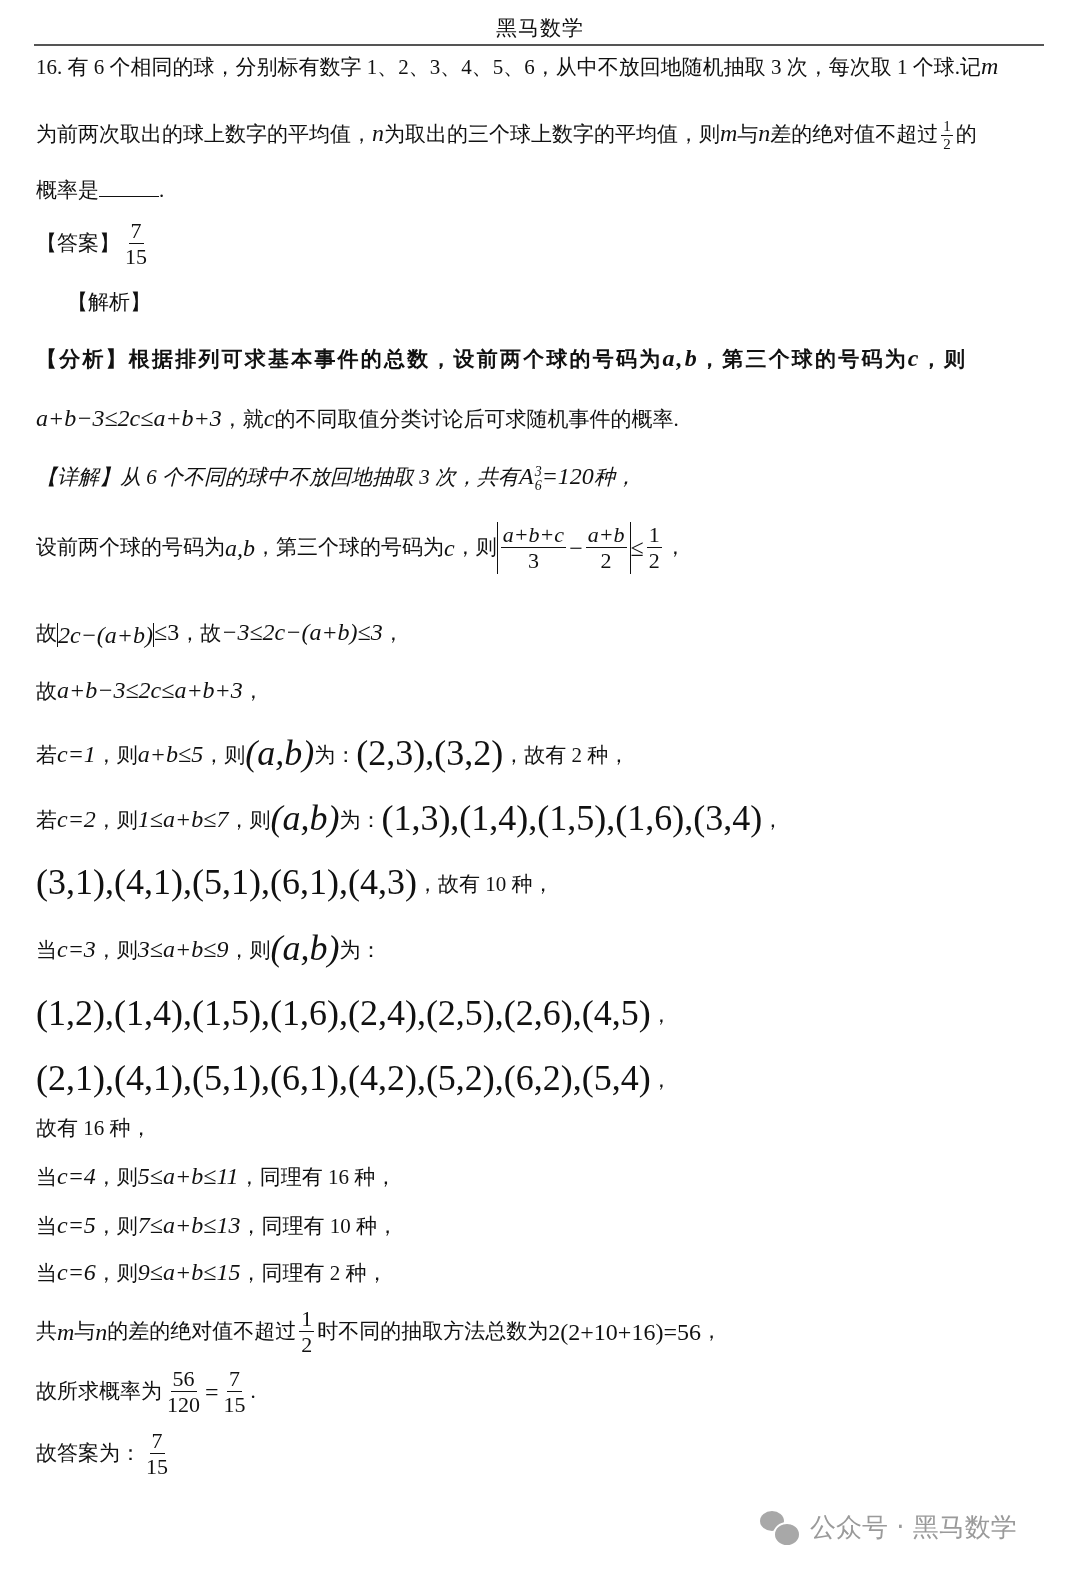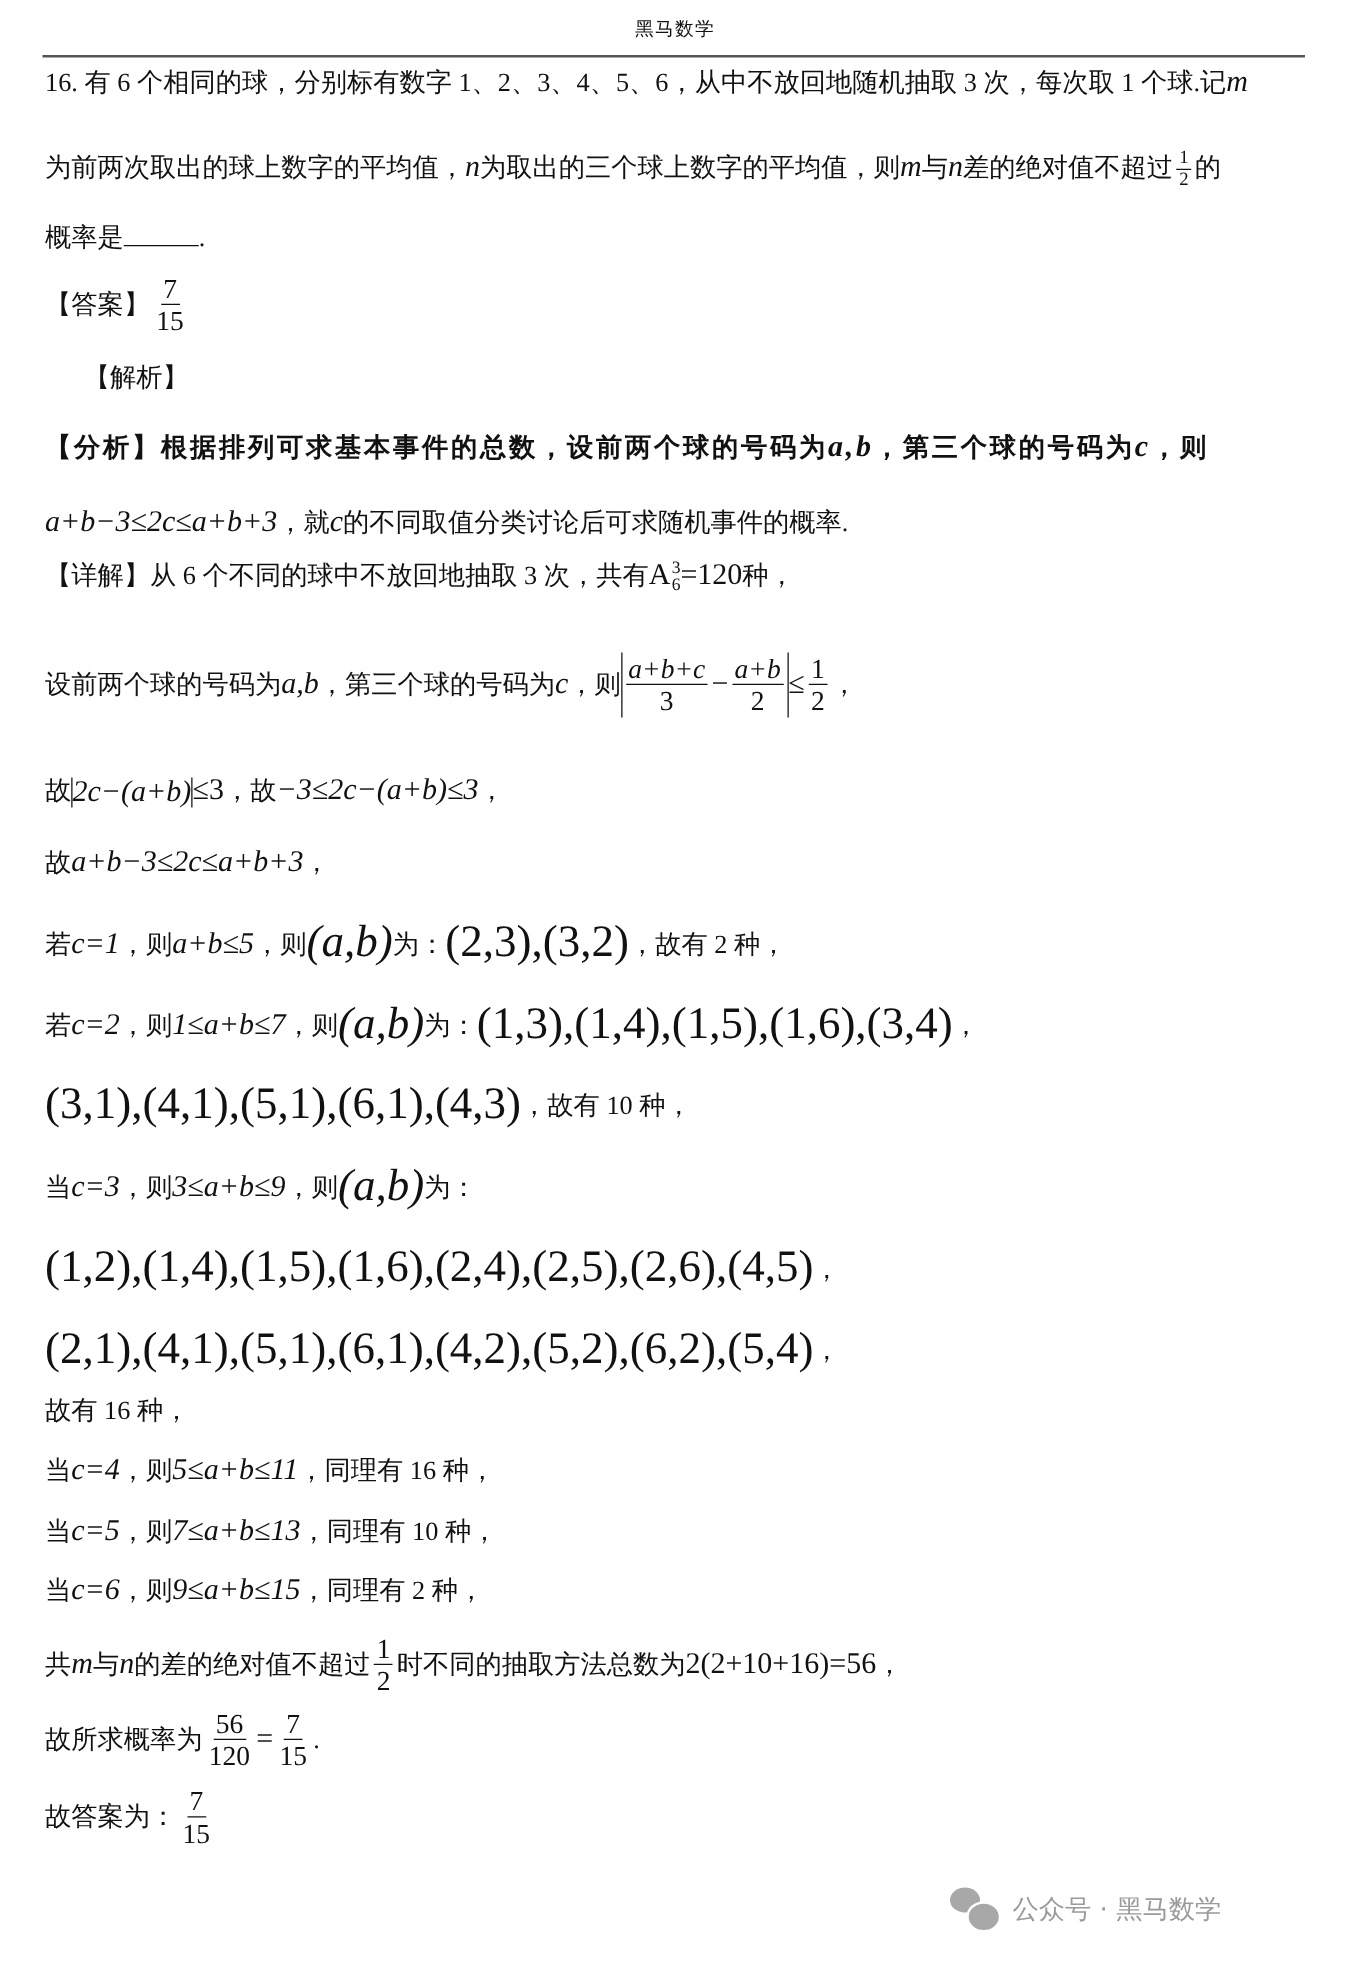--- a/index.html
+++ b/index.html
@@ -1,33 +1,33 @@
 <!DOCTYPE html>
 <html><head>
 <meta charset="utf-8">
 <style>
   html, body { margin: 0; padding: 0; background: #ffffff; }
   body { width: 1080px; height: 1577px; position: relative; overflow: hidden;
          font-family: "Liberation Serif", "DejaVu Serif", serif; color: #111; }
   .header-title { position: absolute; top: 14px; left: 0; width: 1080px; text-align: center;
-                  font-size: 15px; letter-spacing: 1px; }
+                  font-size: 21px; letter-spacing: 1px; }
   .header-rule { position: absolute; top: 44px; left: 34px; width: 1010px; height: 2px; background: #555; }
   .line { position: absolute; left: 36px; font-size: 21px; white-space: nowrap; line-height: 1; }
   .m { font-style: italic; font-size: 24px; }
   .mn { font-size: 24px; }
   .frac { display: inline-flex; flex-direction: column; align-items: center; vertical-align: middle; margin: 0 3px; }
   .frac .num, .frac .den { font-size: 22px; padding: 0 2px; line-height: 1.15; }
   .frac .num { border-bottom: 1.5px solid #111; }
   .frac.small .num, .frac.small .den { font-size: 15px; }
   .abs { display: inline-block; border-left: 1.5px solid #111; border-right: 1.5px solid #111; padding: 0 0; vertical-align: middle; }
   .blank { display: inline-block; width: 60px; border-bottom: 1.5px solid #111; height: 18px; vertical-align: baseline; }
   .sup-sub { display: inline-flex; flex-direction: column; vertical-align: middle; font-size: 14px; line-height: 1; margin-left: 1px; }
   .big-paren { font-size: 36px; vertical-align: -3px; }
   .footer { position: absolute; left: 760px; top: 1510px; display: flex; align-items: center; color: #9a9a9a;
-            font-family: "DejaVu Sans", sans-serif; font-size: 21px; }
+            font-family: "DejaVu Sans", sans-serif; font-size: 26px; }
   .wechat { width: 40px; height: 34px; position: relative; margin-right: 10px; }
   .bubble1 { position: absolute; left: 0; top: 0; width: 24px; height: 20px; border-radius: 50%; background: #a8a8a8; }
   .bubble2 { position: absolute; left: 13px; top: 11px; width: 24px; height: 21px; border-radius: 50%; background: #a8a8a8; border: 2px solid #fff; }
 </style>
 </head>
 <body>
 
 <div class="header-title">黑马数学</div>
 <div class="header-rule"></div>
 
@@ -52,21 +52,21 @@
 </div>
 <div class="line" style="top:292px;margin-left:31px;">【解析】</div>
 
 <div class="line" style="top:346px; letter-spacing:2.2px;font-weight:bold;">
   <span>【分析】</span><span>根据排列可求基本事件的总数，设前两个球的号码为</span><span class="m">a,b</span><span>，第三个球的号码为</span><span class="m">c</span><span>，则</span>
 </div>
 <div class="line" style="top:406px;">
   <span class="m">a+b−3≤2c≤a+b+3</span><span>，就</span><span class="m">c</span><span>的不同取值分类讨论后可求随机事件的概率.</span>
 </div>
 
-<div class="line" style="top:448px;">
+<div class="line" style="top:464px;font-style:italic;">
   <span>【详解】</span><span>从 6 个不同的球中不放回地抽取 3 次，共有</span><span class="mn">A</span><span class="sup-sub">
       <span>3</span>
       <span>6</span>
     </span><span class="mn">=120</span><span>种，</span>
 </div>
 
 <div class="line" style="top:522px;">
   <span style="vertical-align:middle;">设前两个球的号码为</span><span class="m" style="vertical-align:middle;">a,b</span><span style="vertical-align:middle;">，第三个球的号码为</span><span class="m" style="vertical-align:middle;">c</span><span style="vertical-align:middle;">，则</span><span class="abs"><span class="frac">
         <span class="num m">a+b+c</span>
         <span class="den">3</span>

